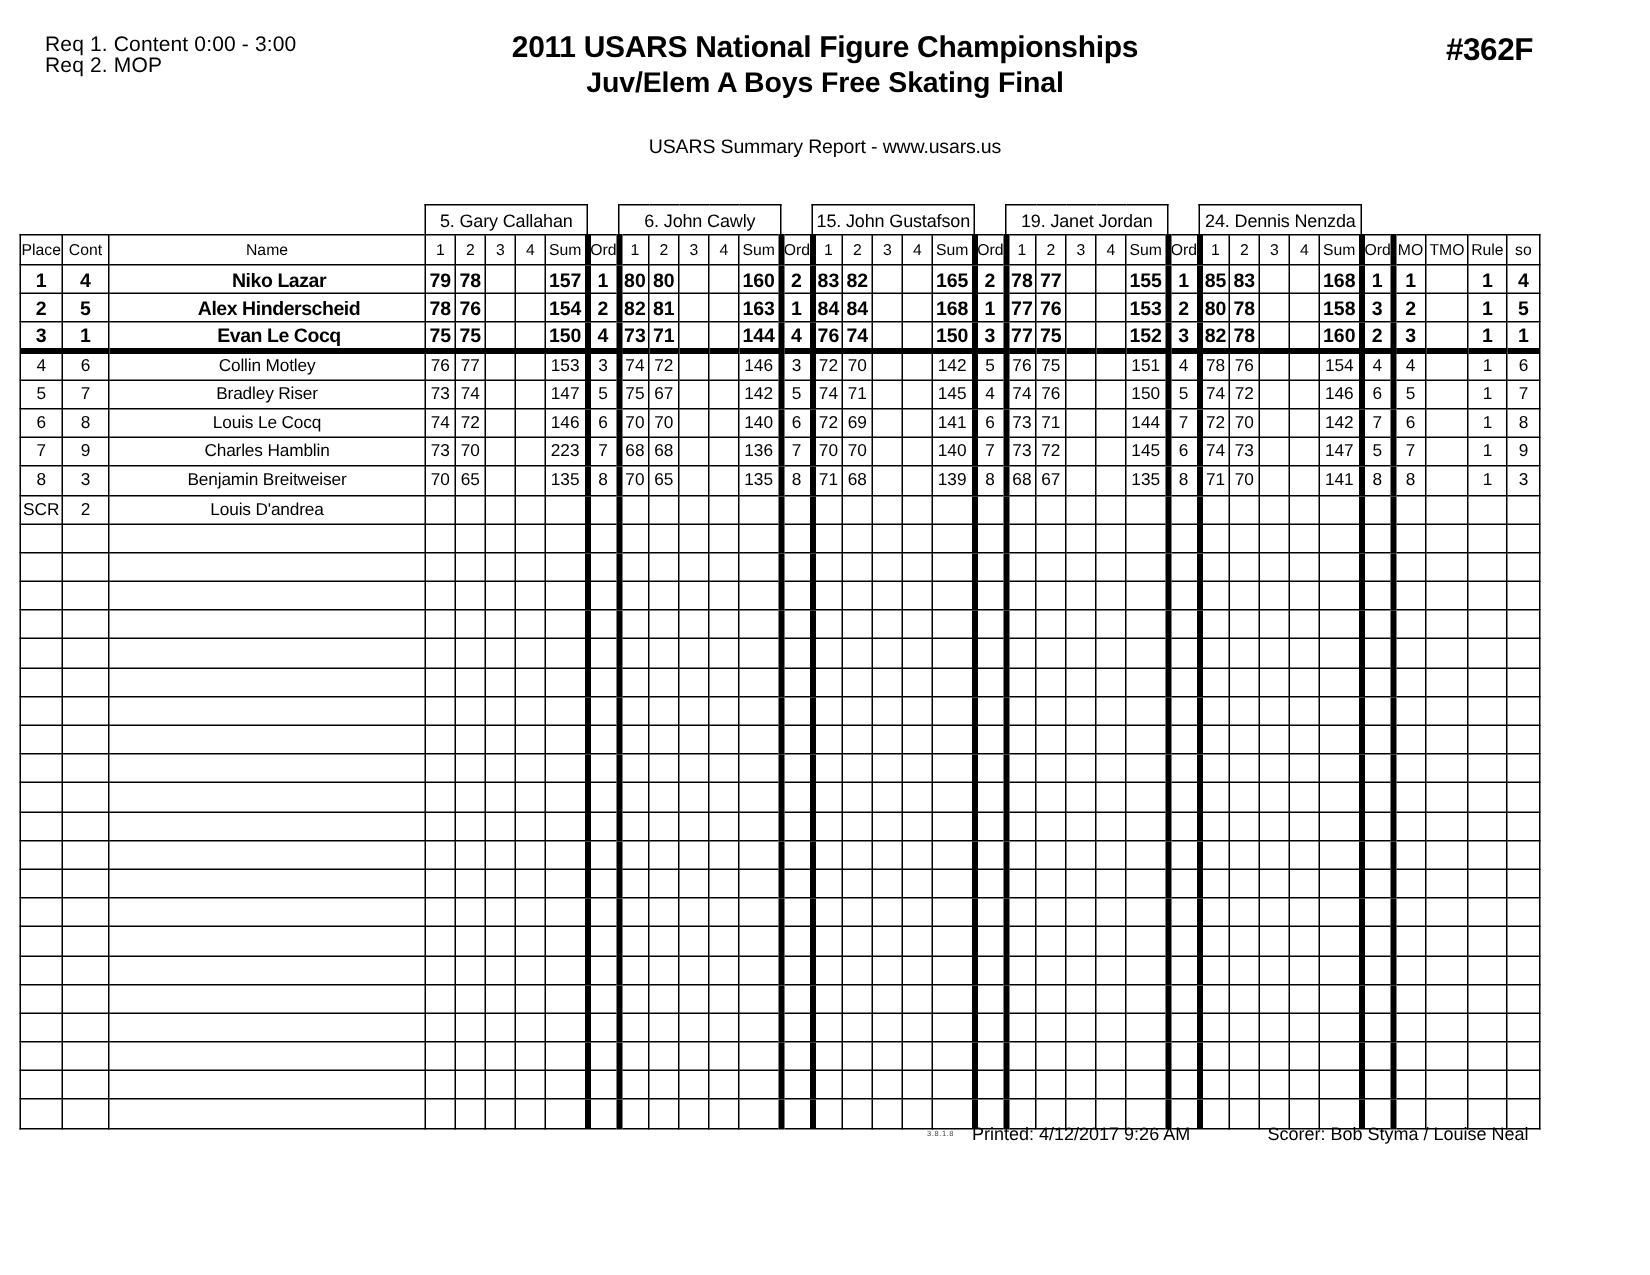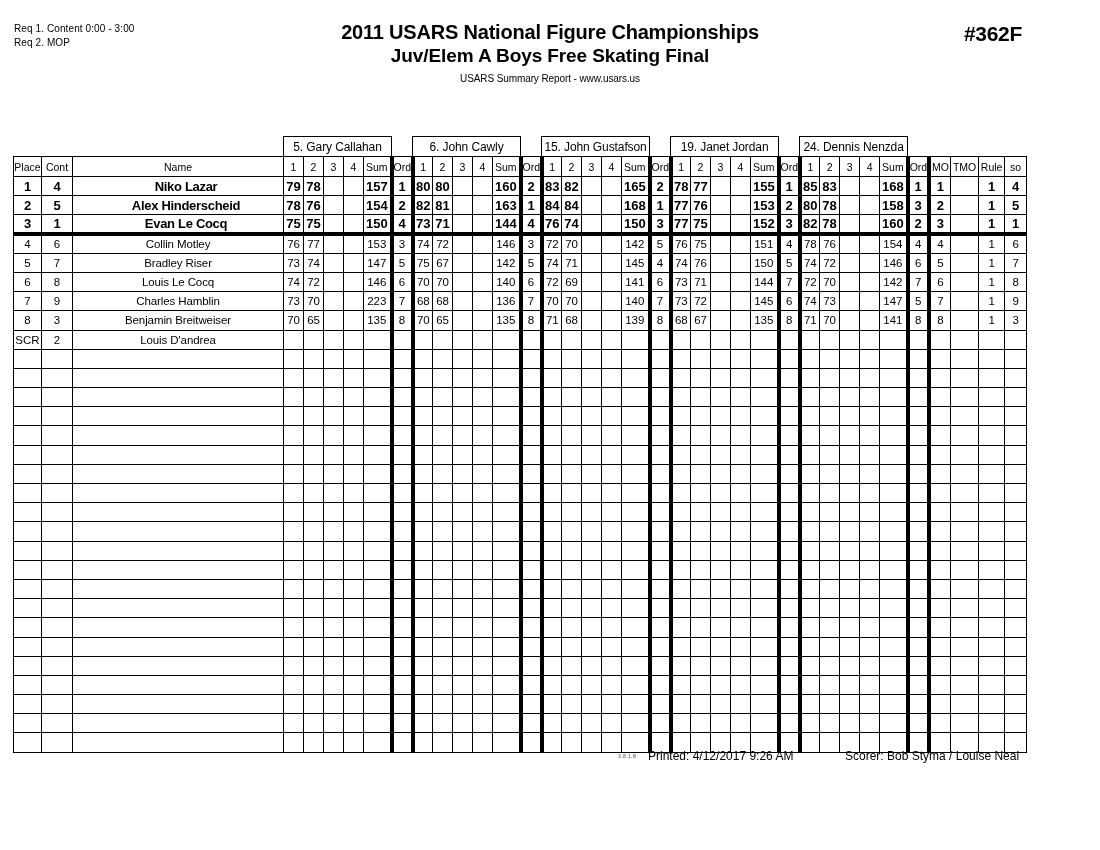--- a/index.html
+++ b/index.html
@@ -13,22 +13,22 @@
   }
   #page {
     position: relative;
     width: 1100px;
     height: 850px;
   }
 
   
   .req-block {
     position: absolute;
-    left: 14px; top: 22px;
-    font-size: 10px;
+    left: 30px; top: 22px;
+    font-size: 14px;
     line-height: 14px;
     white-space: nowrap;
   }
   .req-line { letter-spacing: 0.1px; }
 
   .title-block {
     position: absolute;
     left: 0; top: 20px;
     width: 1100px;
     text-align: center;
@@ -45,23 +45,24 @@
     font-weight: normal;
     letter-spacing: -0.1px;
   }
   .t-category {
     font-size: 19px;
     font-weight: bold;
     line-height: 24px;
     letter-spacing: -0.1px;
   }
   .t-report {
-    font-size: 10px;
+    font-size: 13px;
     line-height: 21px;
     letter-spacing: -0.1px;
+    margin-top: 19px;
   }
 
   .event-number {
     position: absolute;
     right: 78px; top: 22px;
     font-size: 21px;
     font-weight: bold;
     letter-spacing: -0.3px;
   }
 

